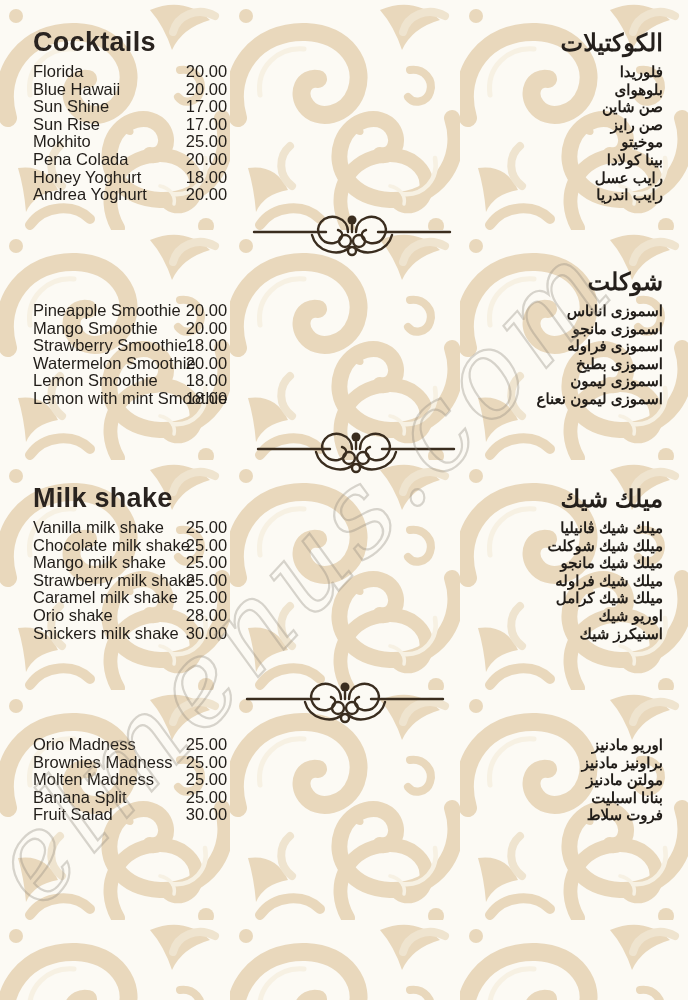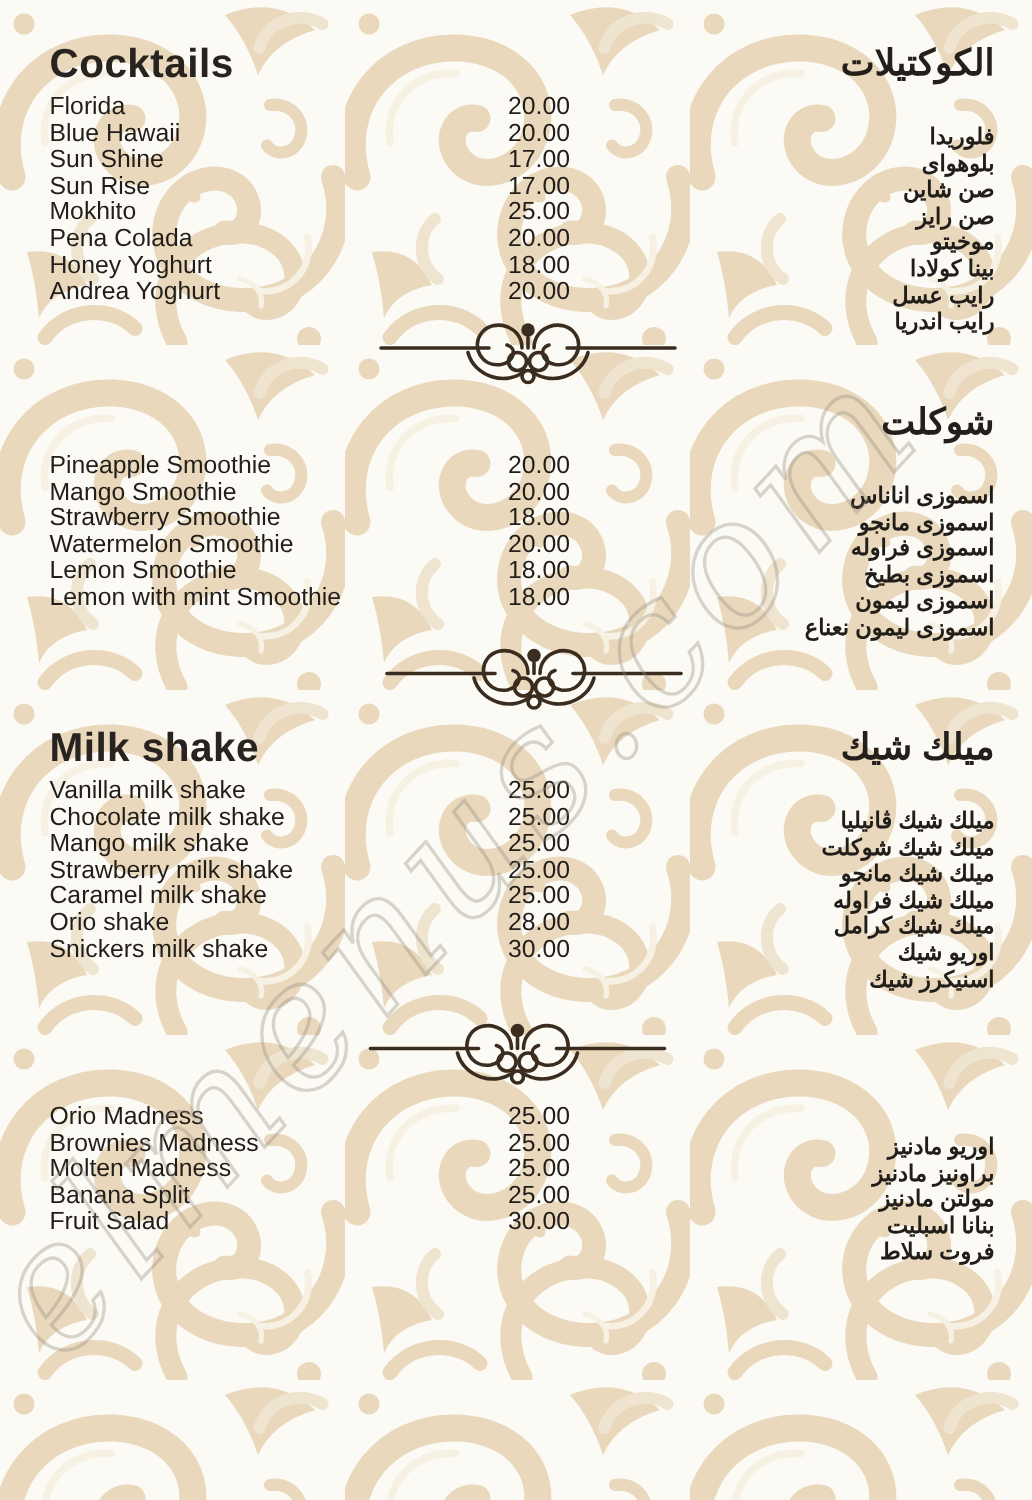--- a/index.html
+++ b/index.html
@@ -25,27 +25,27 @@
     font-size:24px;font-weight:bold;color:#241f1b;
     direction:rtl;white-space:nowrap;line-height:26px;
   }
   .rows{position:relative;}
   .row{position:relative;height:17.6px;}
   .row .en{
     position:absolute;left:0;top:0;
     font-size:16.5px;line-height:17.6px;color:#211d19;white-space:nowrap;
   }
   .row .price{
-    position:absolute;left:0;top:0;width:347px;text-align:right;
+    position:absolute;left:0;top:0;width:347px;text-align:center;
     font-size:16.5px;line-height:17.6px;color:#211d19;
   }
   .row .ar{
     position:absolute;right:0;top:0;
     font-size:15px;line-height:17.6px;font-weight:bold;color:#211d19;
-    direction:rtl;white-space:nowrap;margin-top:20px;
+    direction:rtl;white-space:nowrap;
   }
   .divider{position:absolute;width:200px;height:56px;}
   #d1{left:252px;top:205px}
   #d2{left:256px;top:422px}
   #d3{left:245px;top:672px}
   .wm{pointer-events:none;}
 </style>
 </head>
 <body>
 

